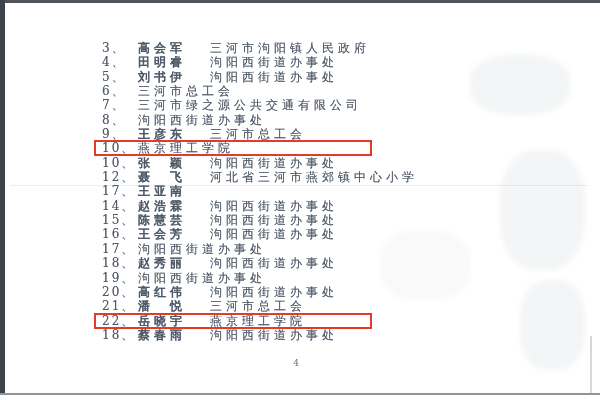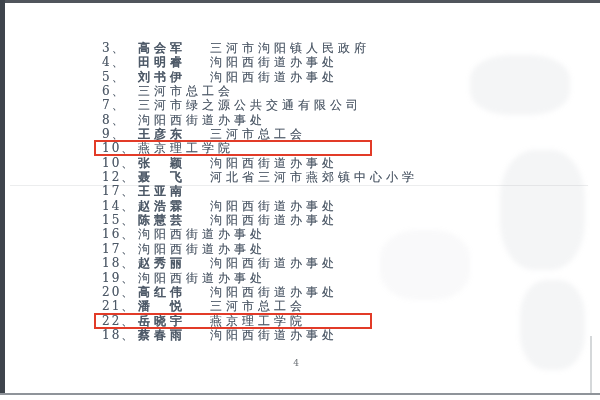--- a/index.html
+++ b/index.html
@@ -116,20 +116,21 @@
         <span class="name">赵浩霖</span>
         <span class="org">泃阳西街道办事处</span>
       </div>
       <div class="row">
         <span class="num">15、</span>
         <span class="name">陈慧芸</span>
         <span class="org">泃阳西街道办事处</span>
       </div>
       <div class="row">
         <span class="num">16、</span>
+        <span class="name">王会芳</span>
         <span class="org">泃阳西街道办事处</span>
       </div>
       <div class="row">
         <span class="num">17、</span>
         <span class="org">泃阳西街道办事处</span>
       </div>
       <div class="row">
         <span class="num">18、</span>
         <span class="name">赵秀丽</span>
         <span class="org">泃阳西街道办事处</span>

